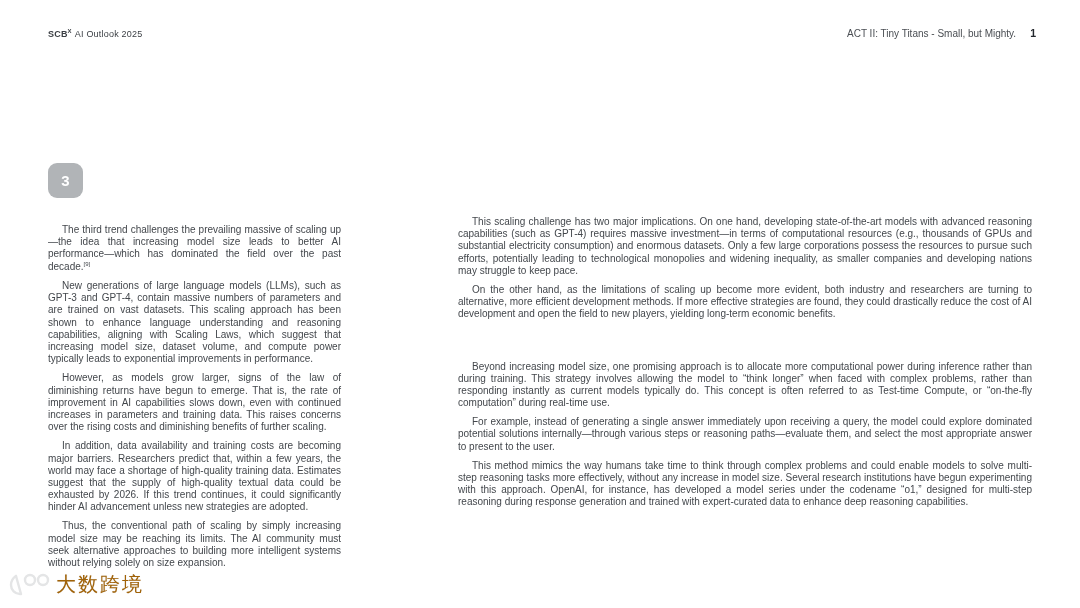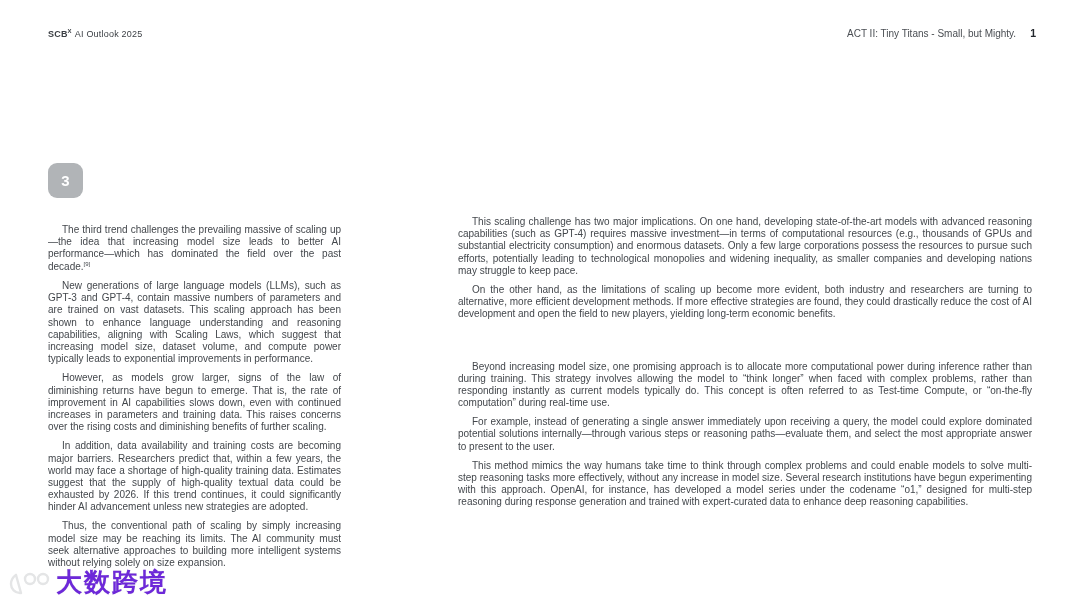--- a/index.html
+++ b/index.html
@@ -104,24 +104,24 @@
     position: absolute;
     left: 8px;
     bottom: 8px;
     display: flex;
     align-items: center;
     gap: 4px;
     color: #e2e3e4;
     user-select: none;
   }
   .watermark-text {
-    font-size: 26px;
-    font-weight: bold;
+    font-size: 20px;
+    font-weight: normal;
     letter-spacing: 2px;
-    color: #6d28d9;
+    color: #a16207;
     text-shadow: 0 0 1px #dcdddd;
   }
 </style>
 </head>
 <body>
 
 <div class="page">
 
   <div class="running-header">
     <div class="brand">

